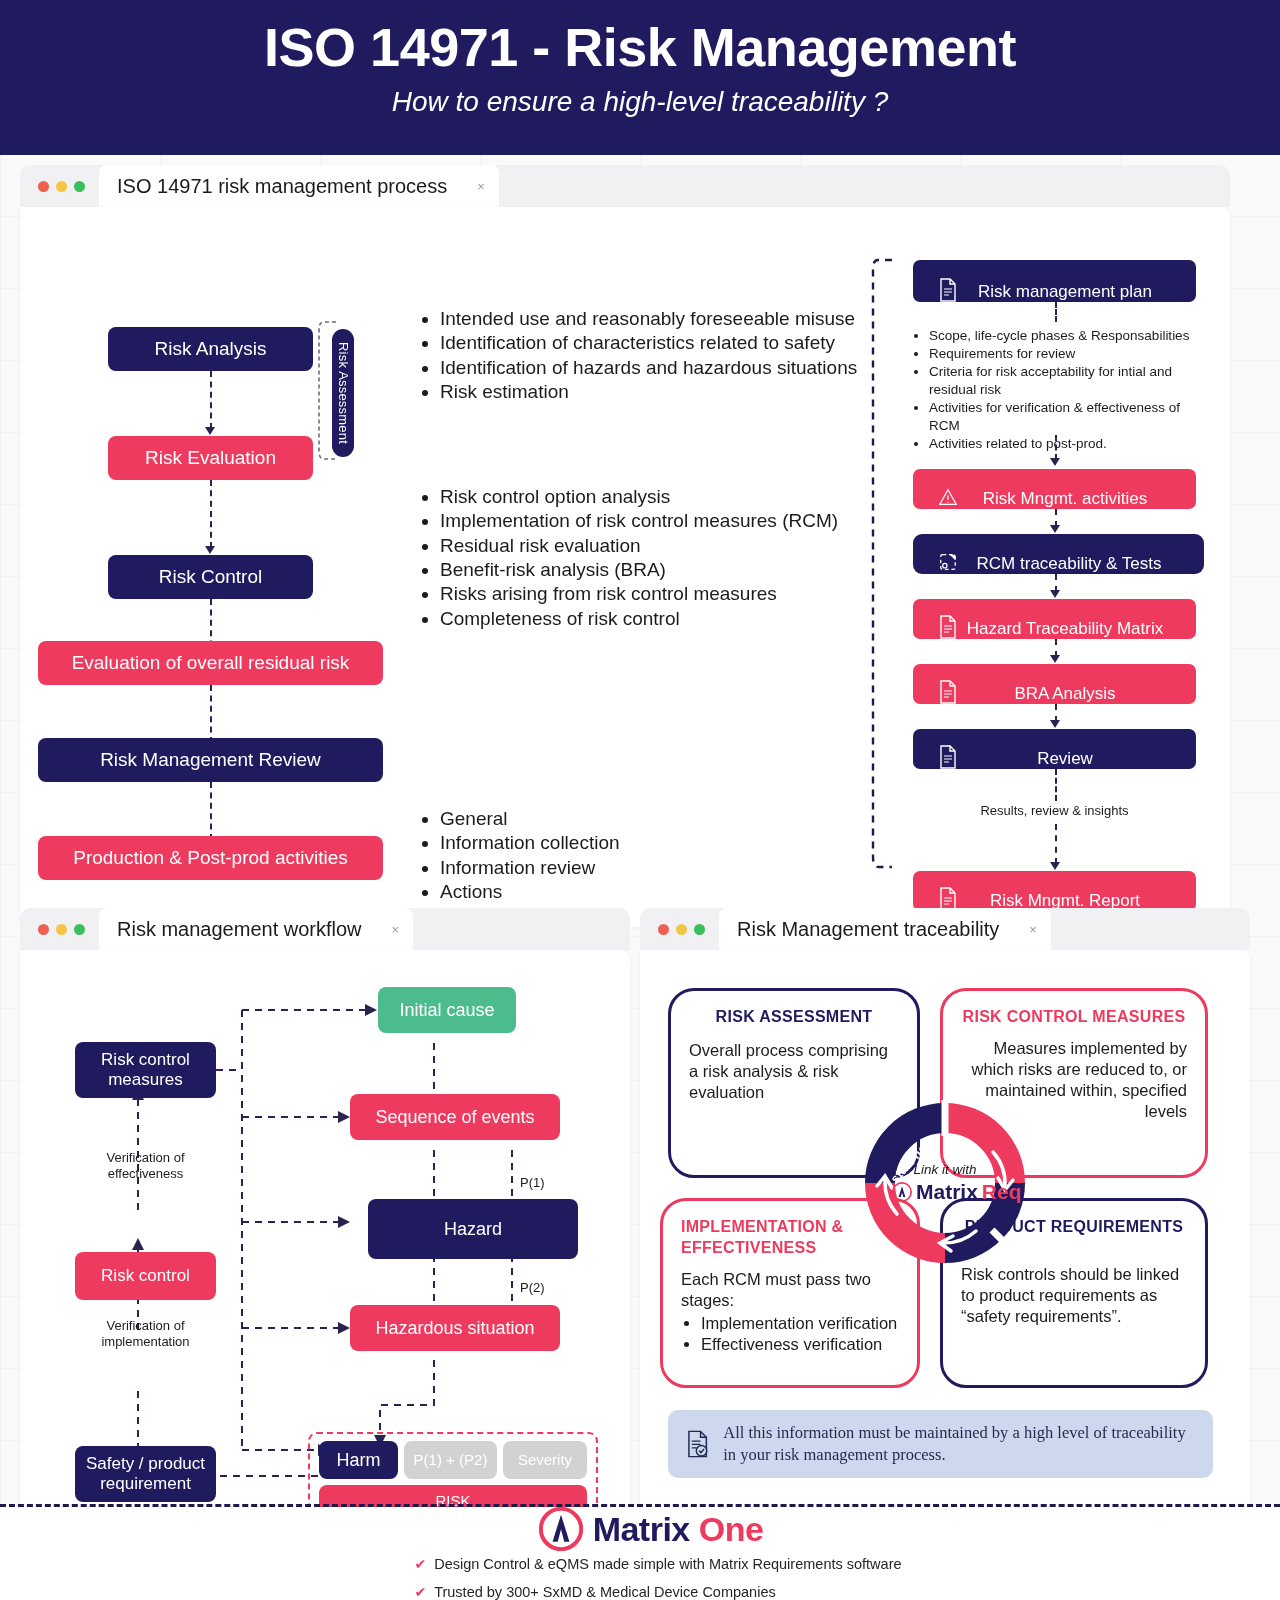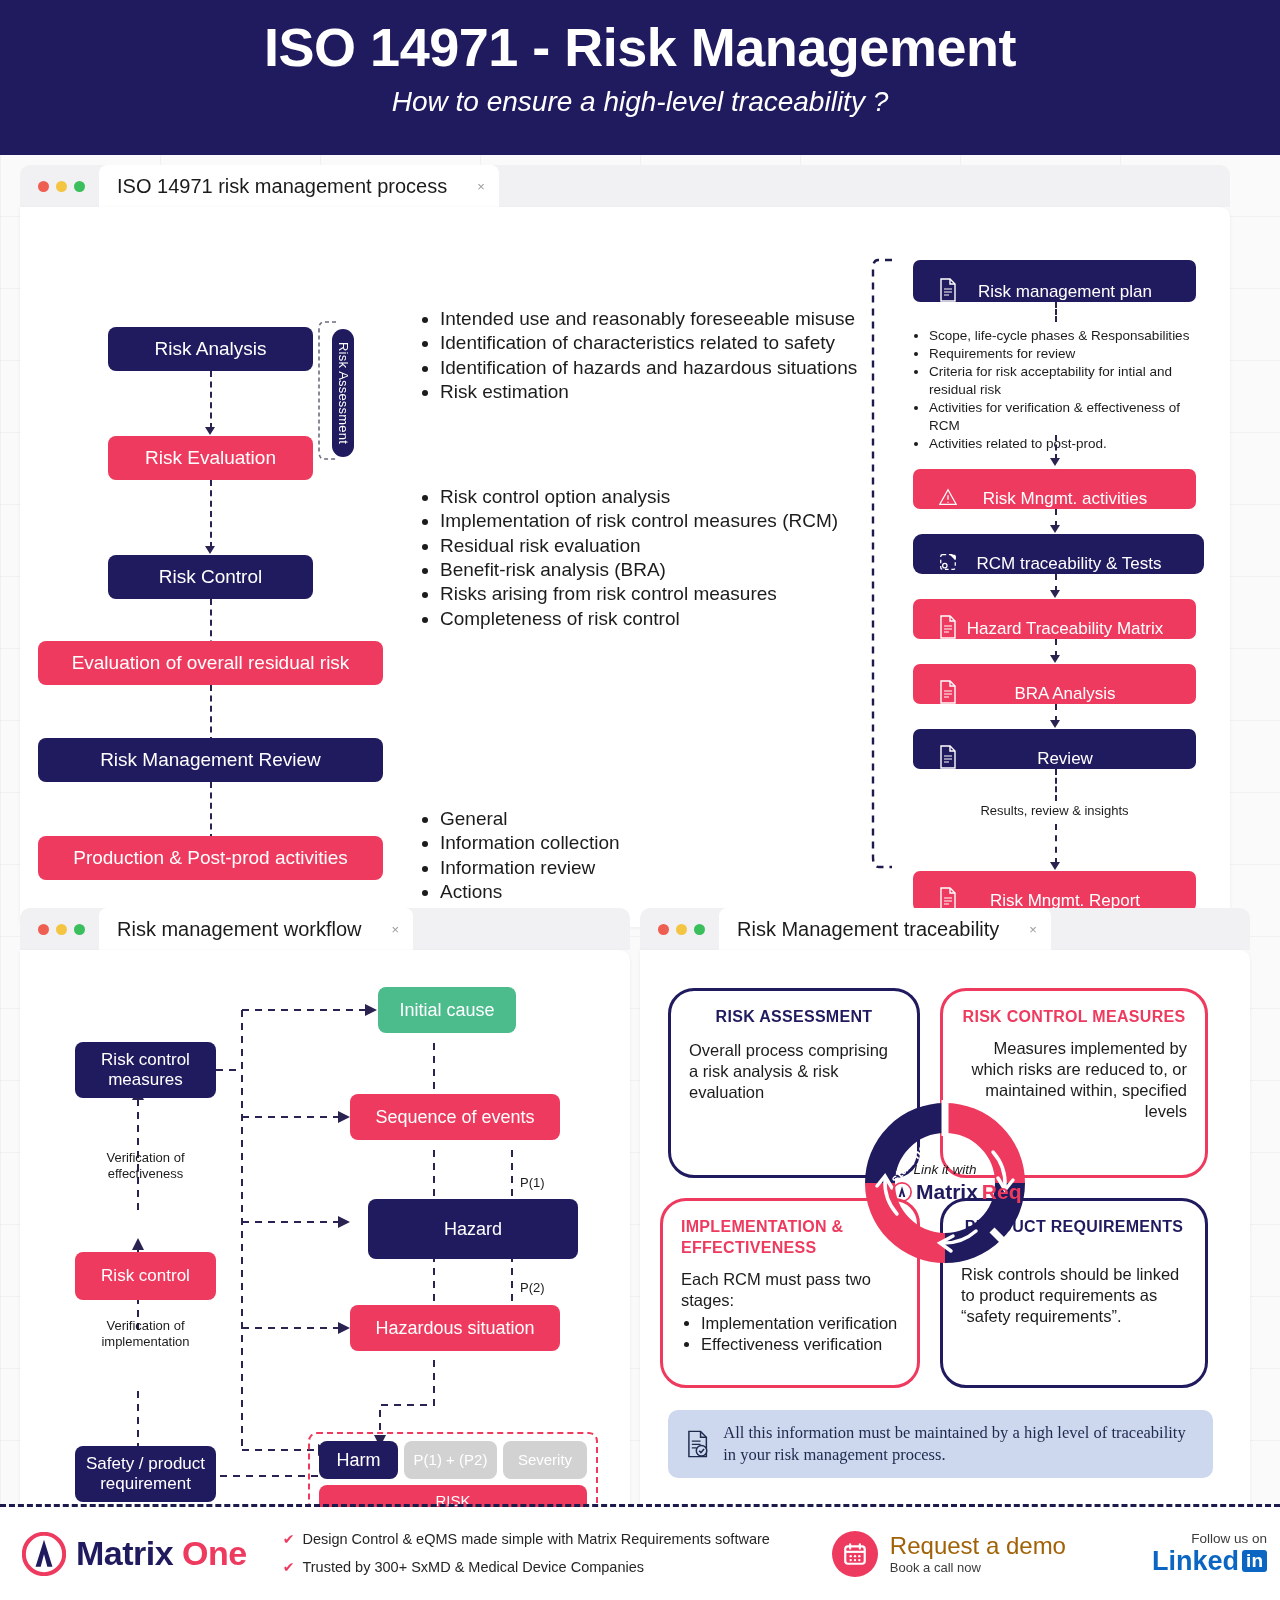--- a/index.html
+++ b/index.html
@@ -180,21 +180,21 @@
   .note-bar p { font-size: 16.5px; color: #1d2a4d; line-height: 1.35; }
 
   
   .footdiv {
     position: absolute; left: 0; top: 1504px; width: 1280px;
     border-top: 3px dashed #1d1b4b;
   }
   .footer {
     position: absolute; left: 0; top: 1507px; width: 1280px; height: 93px;
     background: #ffffff;
-    display: flex; align-items: center;
+    display: flex; align-items: center; flex-direction: column;
   }
   .brand { display:flex; align-items:center; gap: 10px; margin-left: 22px; }
   .brand-txt { font-size: 34px; font-weight: 800; letter-spacing: -0.5px; }
   .brand-txt .a { color: #201a5e; }
   .brand-txt .b { color: #ee3a5e; }
   .checks { margin-left: 36px; }
   .checks div { display:flex; align-items:center; gap: 8px; font-size: 14.5px; color:#262626; line-height: 1.9; }
   .cicon { color: #ee3a5e; font-size: 14px; }
   .demo { display:flex; align-items:center; gap: 12px; margin-left: 62px; }
   .demo-circle {

